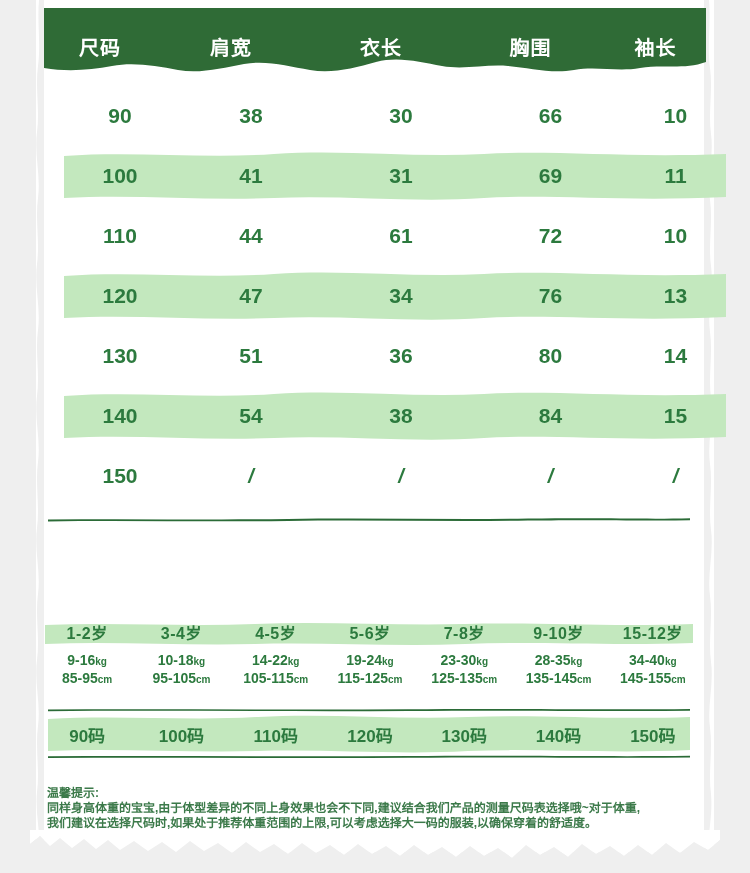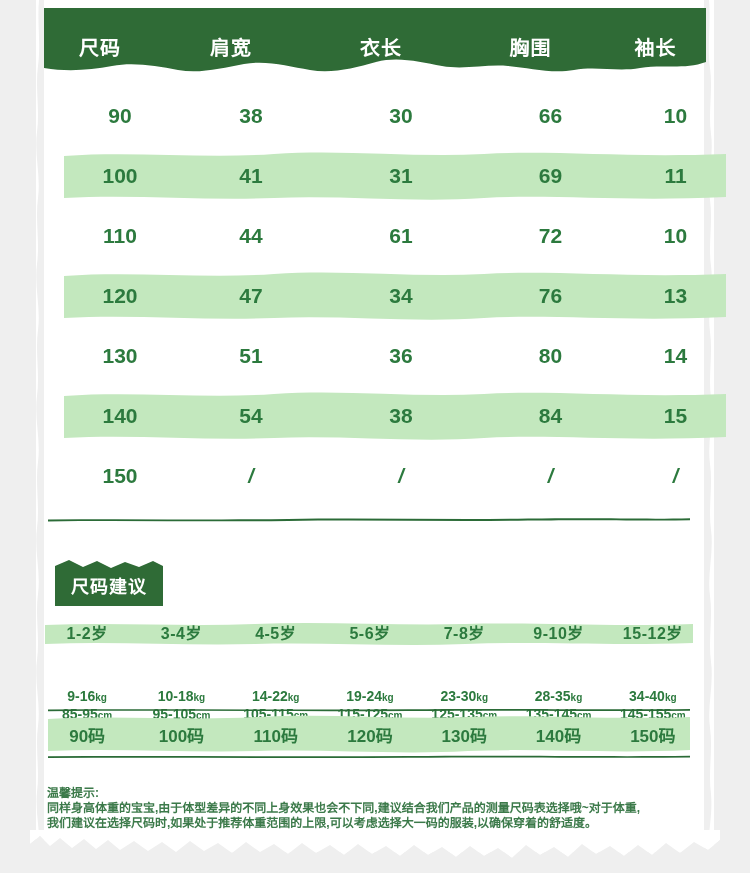--- a/index.html
+++ b/index.html
@@ -73,21 +73,21 @@
   .age-row{
     position:absolute;left:40px;top:620px;width:660px;height:28px;
     display:flex;
   }
   .age-cell{
     flex:1;text-align:center;color:#2c7a3e;
     font-size:16px;font-weight:bold;letter-spacing:0.5px;
   }
   .measure-row{
     position:absolute;left:40px;top:652px;width:660px;height:42px;
-    display:flex;align-items:flex-start;margin-top:36px;
+    display:flex;align-items:flex-start;
   }
   .measure-cell{
     flex:1;text-align:center;color:#2c7a3e;
     font-size:14px;font-weight:bold;line-height:16px;
   }
   .measure-cell .unit{font-size:10px;font-weight:bold;}
 
   
   .strip-rule-top{position:absolute;left:48px;top:708px;width:642px;height:4px;}
   .strip-rule-bottom{position:absolute;left:48px;top:755px;width:642px;height:4px;}
@@ -220,26 +220,20 @@
         <div class="cell c3 slash">/</div>
         <div class="cell c4 slash">/</div>
       </div>
     </div>
 
   <svg class="divider" viewBox="0 0 642 6" preserveAspectRatio="none">
     <path d="M0,3.6 C80,2.4 160,4.2 240,3.0 C320,1.8 400,3.8 480,2.6 C560,1.6 600,3.4 642,2.2
              L642,4.2 C600,5.2 560,3.4 480,4.6 C400,5.8 320,3.8 240,5.0 C160,6.0 80,4.4 0,5.4 Z" fill="#2b6b37"></path>
   </svg>
 
-  <div class="badge">
-    <svg class="badge-fill" viewBox="0 0 108 48" preserveAspectRatio="none">
-      <path d="M0,8 L14,2 L28,9 L42,3 L56,10 L70,4 L84,9 L98,3 L108,8 L108,48 L0,48 Z" fill="#2f6b36"></path>
-    </svg>
-    <div class="badge-text">尺码建议</div>
-  </div>
 
   <svg class="age-band" viewBox="0 0 648 24" preserveAspectRatio="none">
     <path d="M0,3 C70,0 140,5 210,2 C280,-1 350,4 420,2 C490,0 560,5 648,2
              L648,21 C560,24 490,19 420,22 C350,25 280,20 210,22 C140,24 70,19 0,22 Z" fill="#c3e8be"></path>
   </svg>
   <div class="age-row" id="age-row">
       <div class="age-cell">1-2岁</div>
       <div class="age-cell">3-4岁</div>
       <div class="age-cell">4-5岁</div>
       <div class="age-cell">5-6岁</div>

